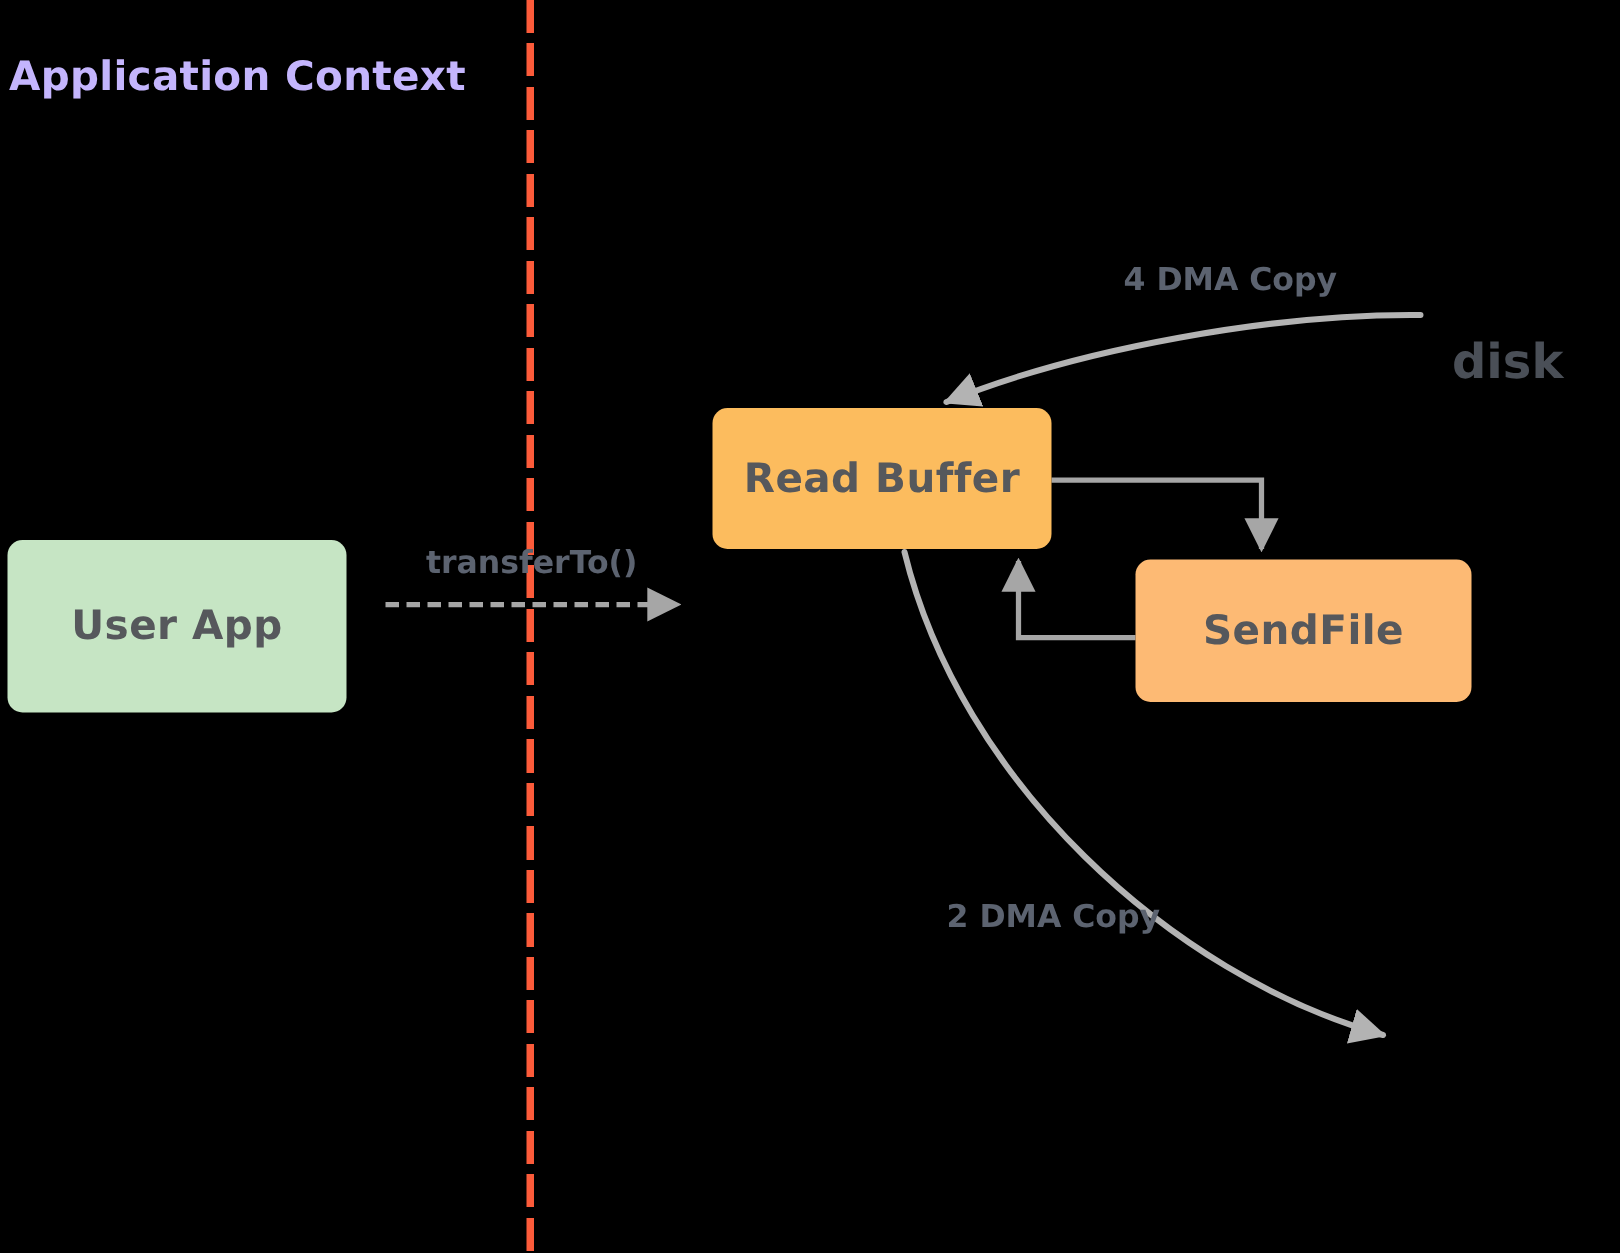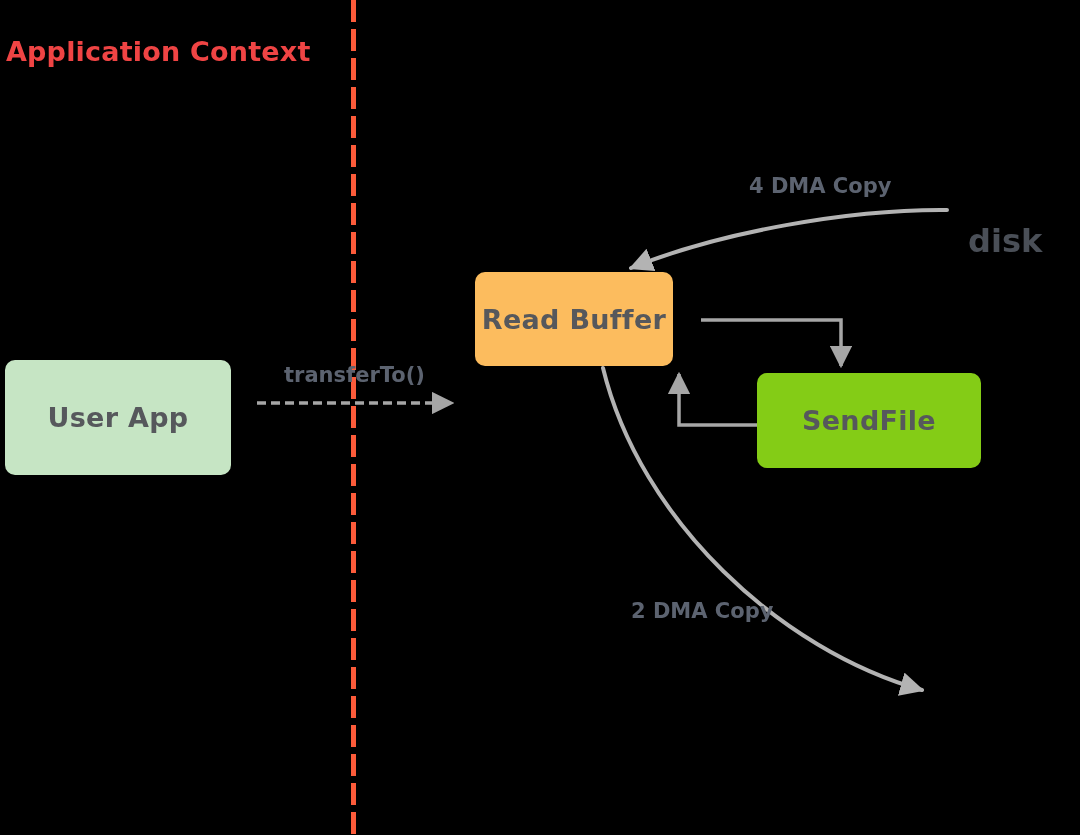--- a/index.html
+++ b/index.html
@@ -12,21 +12,21 @@
     width: 1080px;
     height: 835px;
     background: #000000;
     overflow: hidden;
     font-family: "DejaVu Sans", "Liberation Sans", sans-serif;
   }
 
   
   .context-label {
     position: absolute;
-    color: #ef4444;
+    color: #c4b5fd;
     font-size: 27px;
     font-weight: bold;
     letter-spacing: 0.2px;
     white-space: nowrap;
     text-align: right;
   }
   #app-context-label { left: 6px;  top: 36px; }
   #kernel-context-label { left: 470px; top: 36px; }
 
   
@@ -50,22 +50,22 @@
     display: flex;
     align-items: center;
     justify-content: center;
     color: #56585c;
     font-size: 27px;
     font-weight: bold;
     letter-spacing: 0.3px;
     box-sizing: border-box;
   }
   #user-app-box   { left: 5px;   top: 360px; width: 226px; height: 115px; background: #c6e5c4; }
-  #read-buffer-box{ left: 475px; top: 272px; width: 198px; height: 94px; background: #fcbc5e; }
-  #sendfile-box   { left: 757px; top: 373px; width: 224px; height: 95px; background: #84cc16; }
+  #read-buffer-box{ left: 475px; top: 272px; width: 226px; height: 94px; background: #fcbc5e; }
+  #sendfile-box   { left: 757px; top: 373px; width: 224px; height: 95px; background: #fdba74; }
 
   
   .edge-label {
     position: absolute;
     color: #5c6370;
     font-size: 21px;
     font-weight: bold;
     white-space: nowrap;
   }
   #transferto-label  { left: 284px; top: 363px; }

